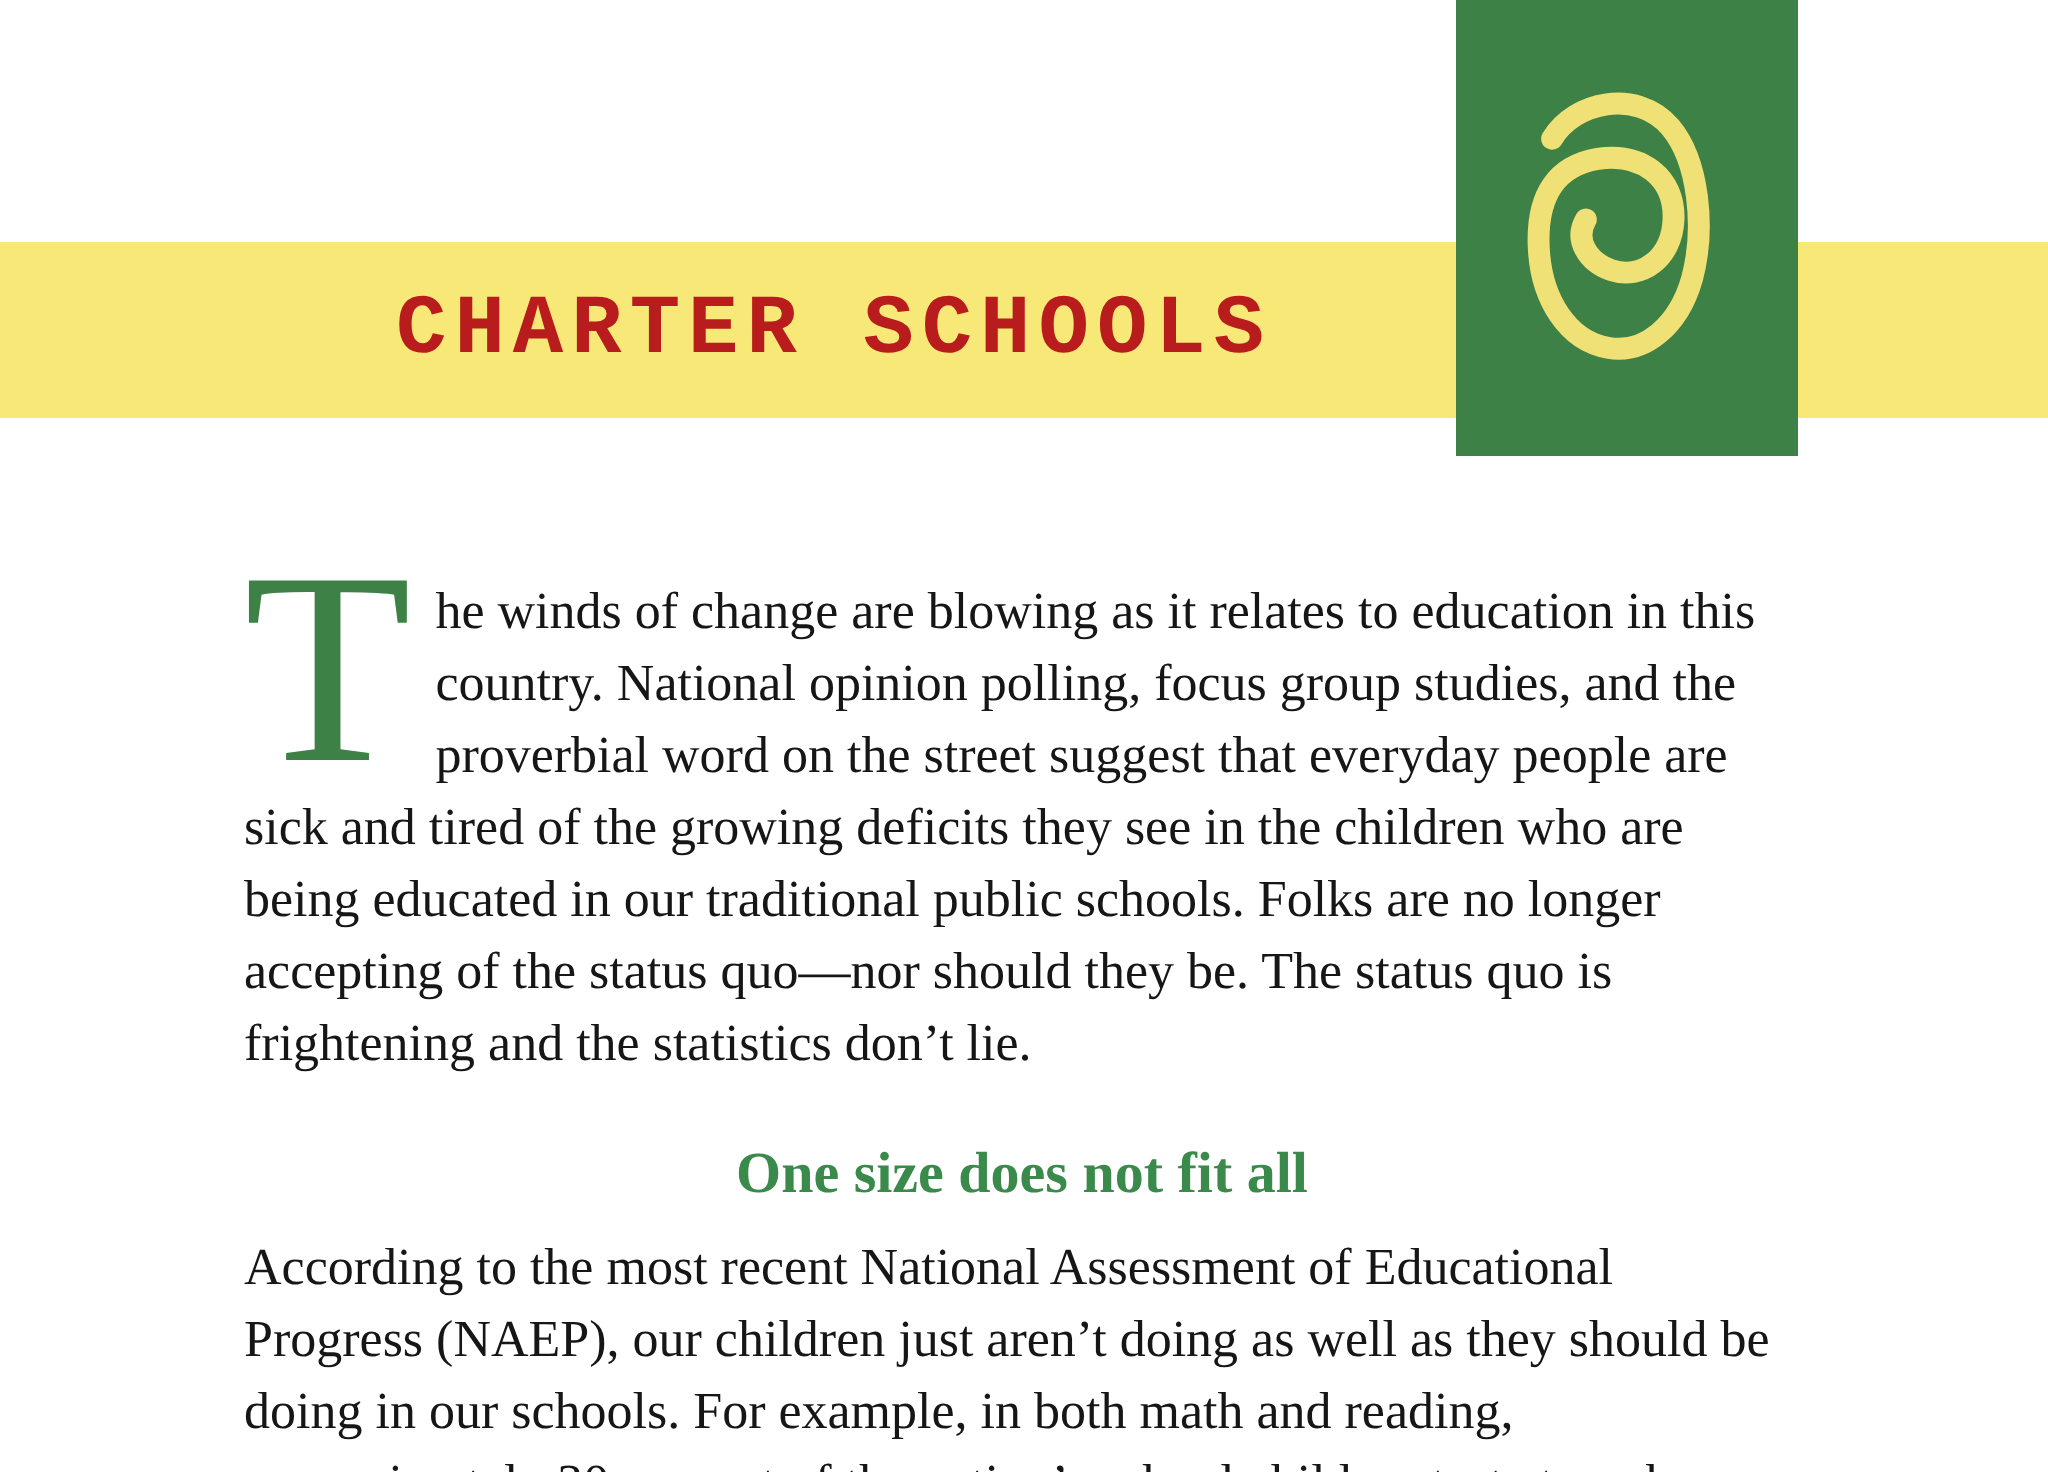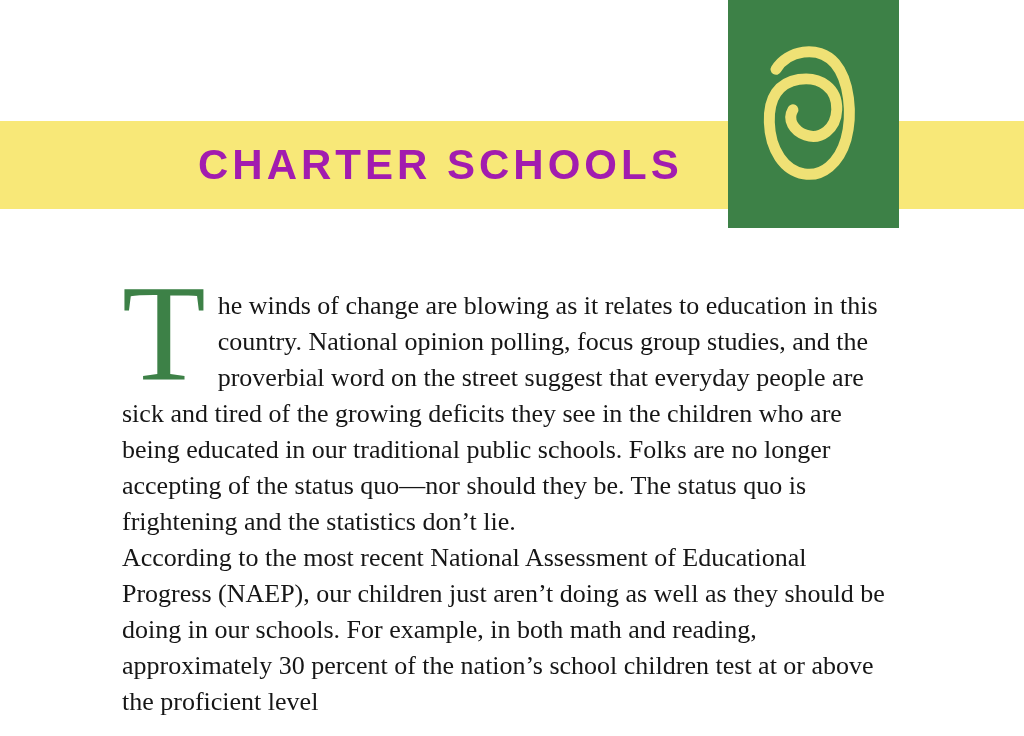--- a/index.html
+++ b/index.html
@@ -18,22 +18,22 @@
     left: 0;
     top: 121px;
     width: 1024px;
     height: 88px;
     background: #F8E878;
     display: flex;
     align-items: center;
   }
   .band-title {
     margin-left: 198px;
-    color: #a21caf;
-    font-family: Liberation Sans, sans-serif;
+    color: #b91c1c;
+    font-family: Liberation Mono, monospace;
     font-weight: bold;
     font-size: 42px;
     letter-spacing: 4px;
     white-space: nowrap;
   }
 
   
   .logo-box {
     position: absolute;
     left: 728px;
@@ -99,16 +99,17 @@
                  C 96 103, 78 116, 60 110
                  C 46 105, 38 92, 45 80" stroke="#EFE175" stroke-width="13" stroke-linecap="round" fill="none"></path>
       </svg>
     </span>
   </div>
 
   <div class="content">
     <p>
       <span class="dropcap">T</span><span>he winds of change are blowing as it relates to education in this country. National opinion polling, focus group studies, and the proverbial word on the street suggest that everyday people are sick and tired of the growing deficits they see in the children who are being educated in our traditional public schools. Folks are no longer accepting of the status quo—nor should they be. The status quo is frightening and the statistics don’t lie.</span>
     </p>
+    <div class="subheading">One size does not fit all</div>
     <p>According to the most recent National Assessment of Educational Progress (NAEP), our children just aren’t doing as well as they should be doing in our schools. For example, in both math and reading, approximately 30 percent of the nation’s school children test at or above the proficient level</p>
   </div>
 
 </div>
 
 </body></html>

